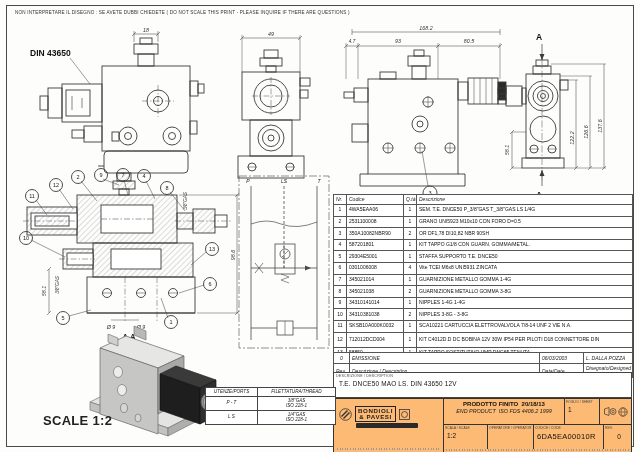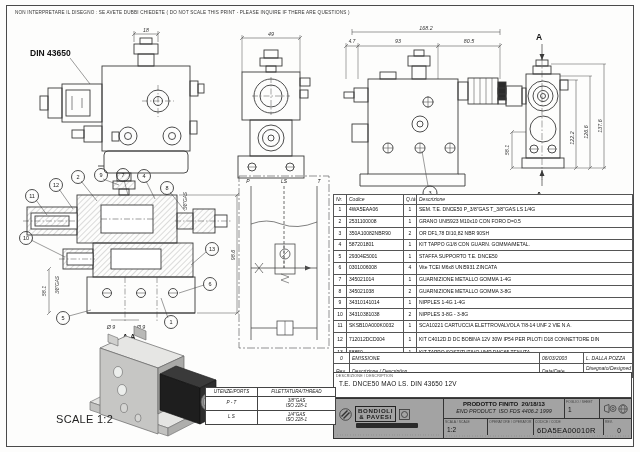--- a/index.html
+++ b/index.html
@@ -21,22 +21,22 @@
   .parts th{font-style:italic;color:#222;height:8px;}
   .parts td{height:9.6px;color:#111;}
   .parts .c{text-align:center;}
   .revtbl{position:absolute;left:333px;top:352px;width:299px;background:#fff;}
   .revtbl td{border:0.6px solid #555;font-size:5px;font-style:italic;padding:0.5px 2px;height:9px;color:#222;}
   .descblock{position:absolute;left:333px;top:372px;width:299px;height:26px;border:0.8px solid #444;background:#fff;box-sizing:border-box;}
   .descblock .lbl{font-size:3.6px;color:#444;margin:1px 0 0 2px;letter-spacing:.2px;}
   .descblock .val{font-size:6.4px;color:#111;margin:2px 0 0 5px;letter-spacing:.2px;}
 
   
-  .titleblock{position:absolute;left:333px;top:398px;width:299px;height:41px;border:1px solid #333;
-              background:#a3a3a3;box-sizing:border-box;display:flex;}
+  .titleblock{position:absolute;left:333px;top:398px;width:299px;height:55px;border:1px solid #333;
+              background:#fdba74;box-sizing:border-box;display:flex;}
   .tb-logo{width:110px;border-right:1px solid #333;box-sizing:border-box;position:relative;}
   .logo-row{display:flex;align-items:center;gap:3px;margin:7px 0 0 5px;}
   .logo-text{border:0.8px solid #222;padding:0.5px 2px;text-align:center;}
   .logo-text div{font-size:6.2px;font-weight:bold;letter-spacing:.6px;color:#1c1c1c;line-height:1.05;}
   .logo-band{margin:1px 0 0 22px;width:62px;height:5px;background:#2a2a2a;border-radius:1px;}
   .microtext{height:2.5px;background:repeating-linear-gradient(90deg,#9a9a9a 0 1px,transparent 1px 2.6px);}
   .tb-right{flex:1;display:flex;flex-direction:column;}
   .tb-top{height:26px;display:flex;border-bottom:1px solid #333;box-sizing:border-box;}
   .tb-prod{width:121px;border-right:1px solid #333;box-sizing:border-box;text-align:center;padding-top:2px;}
   .tb-prod .l1{font-size:6px;font-weight:bold;color:#111;}
@@ -48,21 +48,21 @@
   .cell:last-child{border-right:none;}
   .cell .lbl{font-size:3.4px;color:#444;margin:1px 0 0 1px;white-space:nowrap;overflow:hidden;}
   .cell .val{font-size:6.5px;color:#111;margin:2px 0 0 3px;}
   .cell .val.code{font-size:7.5px;letter-spacing:.3px;}
   .cell .val.rev{text-align:center;margin-top:3px;}
 
   
   .portstbl{position:absolute;left:205px;top:387px;width:130px;background:#fff;}
   .portstbl td,.portstbl th{border:0.7px solid #444;font-size:4.6px;font-style:italic;text-align:center;
         padding:1px;color:#222;font-weight:normal;line-height:1.2;}
-  .scale-label{position:absolute;left:56px;top:413px;font-size:11px;color:#222;letter-spacing:.3px;}
+  .scale-label{position:absolute;left:43px;top:413px;font-size:13px;color:#222;letter-spacing:.3px;font-weight:bold;}
 </style>
 </head>
 <body>
 
 <div class="sheet">
   <div class="frame"></div>
   <div class="note-top">NON INTERPRETARE IL DISEGNO : SE AVETE DUBBI CHIEDETE ( DO NOT SCALE THIS PRINT - PLEASE INQUIRE IF THERE ARE QUESTIONS )</div>
 
   <svg style="left:20px;top:26px;" width="200" height="150" viewBox="0 0 200 150">
     <g stroke="#3a3a3a" stroke-width="0.9" fill="none">

